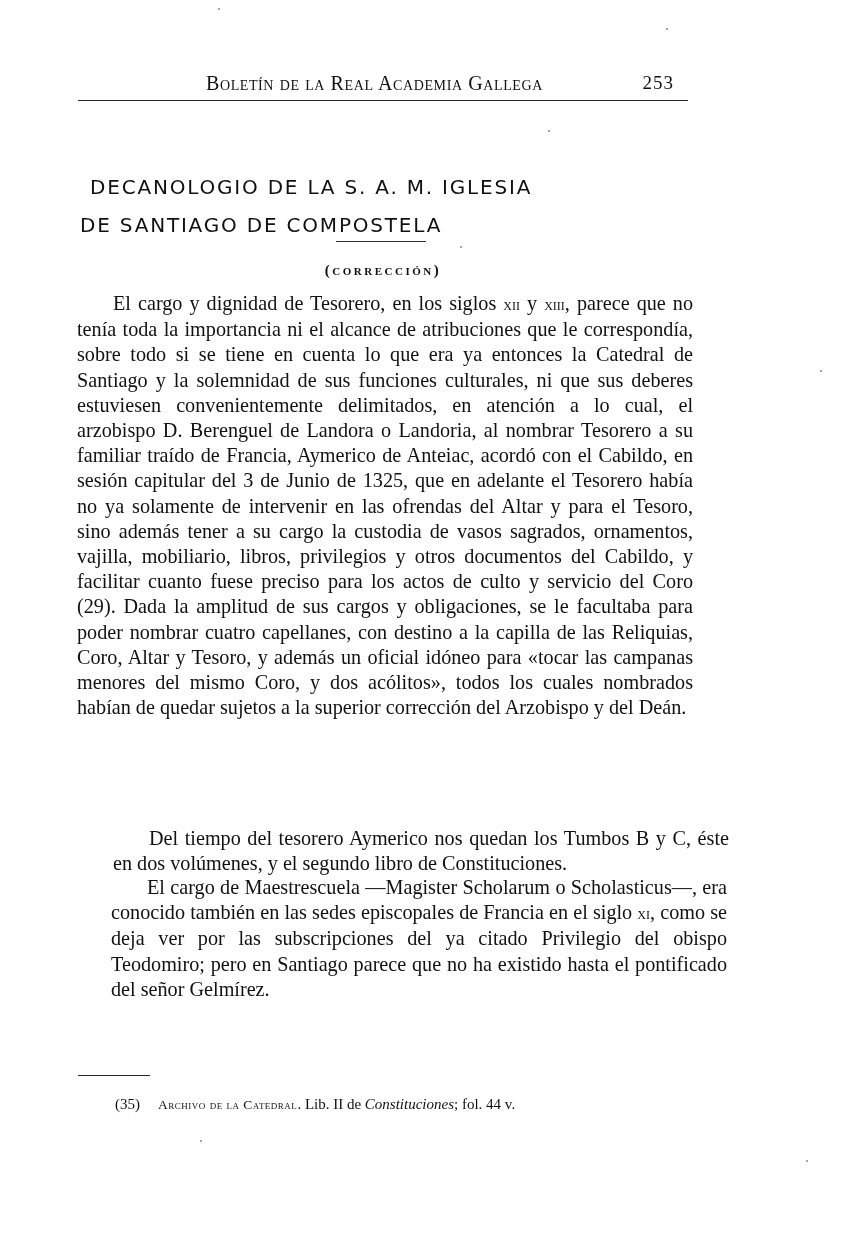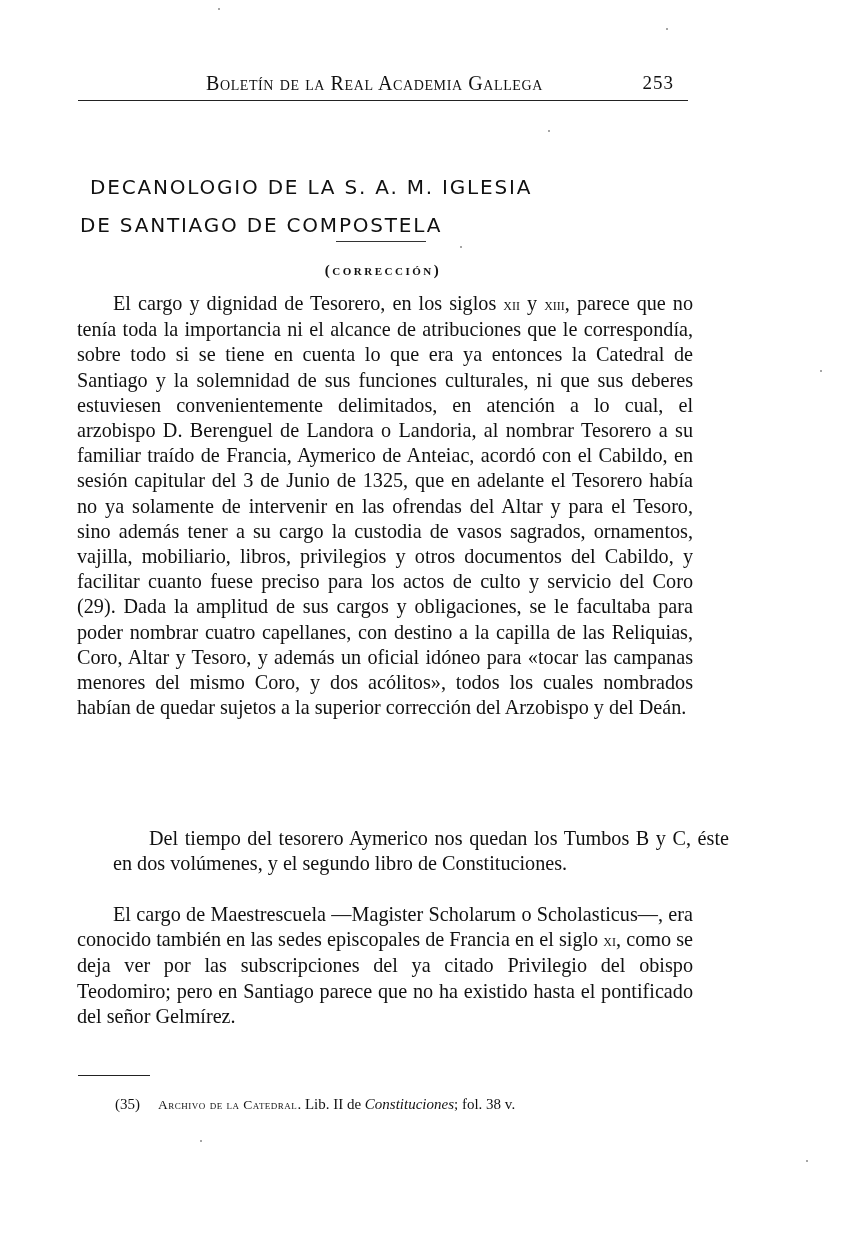--- a/index.html
+++ b/index.html
@@ -9,21 +9,21 @@
     .page-number { position: absolute; right: 14px; top: 6px; font-size: 19px; letter-spacing: 1px; }
     .title { position: absolute; left: 78px; width: 610px; text-align: left; font-family: "DejaVu Sans", "Liberation Sans", sans-serif; font-size: 20px; letter-spacing: 1.8px; font-weight: normal; }
     .title1 { top: 162px; left: 90px; }
     .title2 { top: 200px; left: 80px; }
     .divider { position: absolute; left: 336px; top: 241px; width: 90px; height: 1px; background: #333; }
     .subtitle { position: absolute; left: 78px; top: 262px; width: 610px; text-align: center; font-size: 15px; font-variant: small-caps; letter-spacing: 2.5px; font-weight: bold; }
     .body-text { position: absolute; left: 77px; width: 616px; font-size: 20.2px; line-height: 25.2px; text-align: justify; }
     .body-text p { margin: 0; text-indent: 36px; }
     .para1 { top: 291px; }
     .para2 { top: 826px; margin-left: 36px; }
-    .para3 { top: 902px; }
+    .para3 { top: 875px; margin-left: 34px; }
     .sc { font-variant: small-caps; font-size: 17px; }
     .footnote-rule { position: absolute; left: 78px; top: 1075px; width: 72px; height: 1px; background: #222; }
     .footnote { position: absolute; left: 115px; top: 1096px; font-size: 15px; }
     .footnote .sc { font-size: 13.5px; letter-spacing: 0.5px; margin-top: 32px; }
     .footnote .ref { margin-right: 18px; }
     .speck { position: absolute; width: 2px; height: 2px; background: #888; border-radius: 1px; }
   </style>
 </head>
 <body>
 
@@ -44,21 +44,21 @@
 <div class="body-text para2">
   <p>Del tiempo del tesorero Aymerico nos quedan los Tumbos B y C, éste en dos volúmenes, y el segundo libro de Constituciones.</p>
 </div>
 
 <div class="body-text para3">
   <p><span>El cargo de Maestrescuela —Magister Scholarum o Scholasticus—, era conocido también en las sedes episcopales de Francia en el siglo </span><span class="sc">xi</span><span>, como se deja ver por las subscripciones del ya citado Privilegio del obispo Teodomiro; pero en Santiago parece que no ha existido hasta el pontificado del señor Gelmírez.</span></p>
 </div>
 
 <div class="footnote-rule"></div>
 <div class="footnote">
-  <span class="ref">(35)</span><span class="sc">Archivo de la Catedral</span><span>. Lib. II de </span><i>Constituciones</i><span>; fol. 38 v.</span>
+  <span class="ref">(35)</span><span class="sc">Archivo de la Catedral</span><span>. Lib. II de </span><i>Constituciones</i><span>; fol. 44 v.</span>
 </div>
 
 <div class="speck" style="left:218px;top:8px"></div>
 <div class="speck" style="left:666px;top:28px"></div>
 <div class="speck" style="left:548px;top:130px"></div>
 <div class="speck" style="left:460px;top:246px"></div>
 <div class="speck" style="left:820px;top:370px"></div>
 <div class="speck" style="left:806px;top:1160px"></div>
 <div class="speck" style="left:200px;top:1140px"></div>
 

